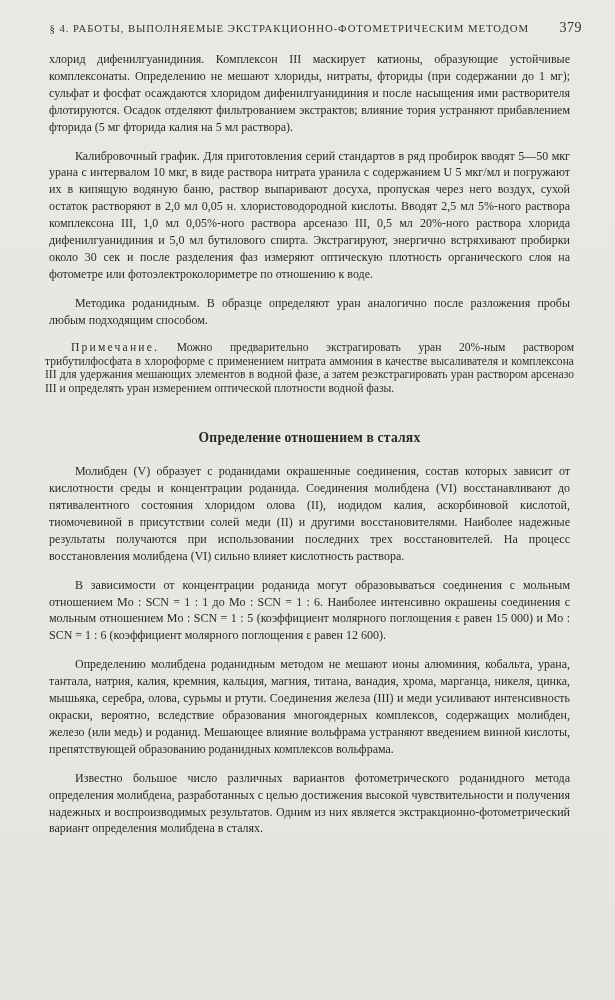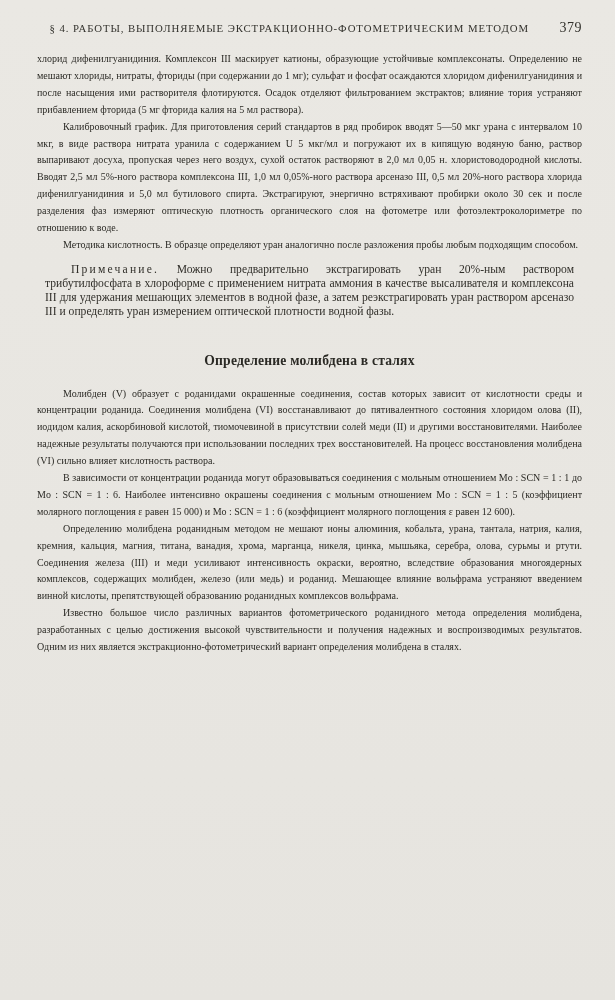--- a/index.html
+++ b/index.html
@@ -24,22 +24,22 @@
     font-size: 10.8px;
     letter-spacing: 0.9px;
     white-space: nowrap;
     margin: 0 0 15px 0;
     color: #33322d;
   }
   .rh-title { flex: 1; text-align: center; }
   .rh-page { font-size: 14px; letter-spacing: 0.5px; margin-left: 18px; }
 
   .body-text p {
-    margin: 0;
-    font-size: 10px;
+    margin: 12px;
+    font-size: 12px;
     line-height: 16.9px;
     text-align: justify;
     text-indent: 26px;
   }
   .body-text p.continuation { text-indent: 0; }
   .lead { font-weight: normal; }
 
   .note {
     font-size: 11.6px !important;
     line-height: 13.9px !important;
@@ -66,25 +66,25 @@
     <span class="rh-title">§ 4. РАБОТЫ, ВЫПОЛНЯЕМЫЕ ЭКСТРАКЦИОННО-ФОТОМЕТРИЧЕСКИМ МЕТОДОМ</span>
     <span class="rh-page">379</span>
   </div>
 
   <div class="body-text">
 
     <p class="continuation">хлорид дифенилгуанидиния. Комплексон III маскирует катионы, образующие устойчивые комплексонаты. Определению не мешают хлориды, нитраты, фториды (при содержании до 1 мг); сульфат и фосфат осаждаются хлоридом дифенилгуанидиния и после насыщения ими растворителя флотируются. Осадок отделяют фильтрованием экстрактов; влияние тория устраняют прибавлением фторида (5 мг фторида калия на 5 мл раствора).</p>
 
     <p><span class="lead">Калибровочный график.</span> <span>Для приготовления серий стандартов в ряд пробирок вводят 5—50 мкг урана с интервалом 10 мкг, в виде раствора нитрата уранила с содержанием U 5 мкг/мл и погружают их в кипящую водяную баню, раствор выпаривают досуха, пропуская через него воздух, сухой остаток растворяют в 2,0 мл 0,05 н. хлористоводородной кислоты. Вводят 2,5 мл 5%-ного раствора комплексона III, 1,0 мл 0,05%-ного раствора арсеназо III, 0,5 мл 20%-ного раствора хлорида дифенилгуанидиния и 5,0 мл бутилового спирта. Экстрагируют, энергично встряхивают пробирки около 30 сек и после разделения фаз измеряют оптическую плотность органического слоя на фотометре или фотоэлектроколориметре по отношению к воде.</span></p>
 
-    <p><span class="lead">Методика кислотность.</span> <span>В образце определяют уран аналогично после разложения пробы любым подходящим способом.</span></p>
+    <p><span class="lead">Методика роданидным.</span> <span>В образце определяют уран аналогично после разложения пробы любым подходящим способом.</span></p>
 
     <p class="note"><span class="note-lead">Примечание.</span> <span>Можно предварительно экстрагировать уран 20%-ным раствором трибутилфосфата в хлороформе с применением нитрата аммония в качестве высаливателя и комплексона III для удержания мешающих элементов в водной фазе, а затем реэкстрагировать уран раствором арсеназо III и определять уран измерением оптической плотности водной фазы.</span></p>
 
-    <h2 class="section-heading">Определение молибдена в сталях</h2>
+    <h2 class="section-heading">Определение отношением в сталях</h2>
 
     <p>Молибден (V) образует с роданидами окрашенные соединения, состав которых зависит от кислотности среды и концентрации роданида. Соединения молибдена (VI) восстанавливают до пятивалентного состояния хлоридом олова (II), иодидом калия, аскорбиновой кислотой, тиомочевиной в присутствии солей меди (II) и другими восстановителями. Наиболее надежные результаты получаются при использовании последних трех восстановителей. На процесс восстановления молибдена (VI) сильно влияет кислотность раствора.</p>
 
     <p>В зависимости от концентрации роданида могут образовываться соединения с мольным отношением Mo : SCN = 1 : 1 до Mo : SCN = 1 : 6. Наиболее интенсивно окрашены соединения с мольным отношением Mo : SCN = 1 : 5 (коэффициент молярного поглощения ε равен 15 000) и Mo : SCN = 1 : 6 (коэффициент молярного поглощения ε равен 12 600).</p>
 
     <p>Определению молибдена роданидным методом не мешают ионы алюминия, кобальта, урана, тантала, натрия, калия, кремния, кальция, магния, титана, ванадия, хрома, марганца, никеля, цинка, мышьяка, серебра, олова, сурьмы и ртути. Соединения железа (III) и меди усиливают интенсивность окраски, вероятно, вследствие образования многоядерных комплексов, содержащих молибден, железо (или медь) и роданид. Мешающее влияние вольфрама устраняют введением винной кислоты, препятствующей образованию роданидных комплексов вольфрама.</p>
 
     <p>Известно большое число различных вариантов фотометрического роданидного метода определения молибдена, разработанных с целью достижения высокой чувствительности и получения надежных и воспроизводимых результатов. Одним из них является экстракционно-фотометрический вариант определения молибдена в сталях.</p>
 
   </div>

